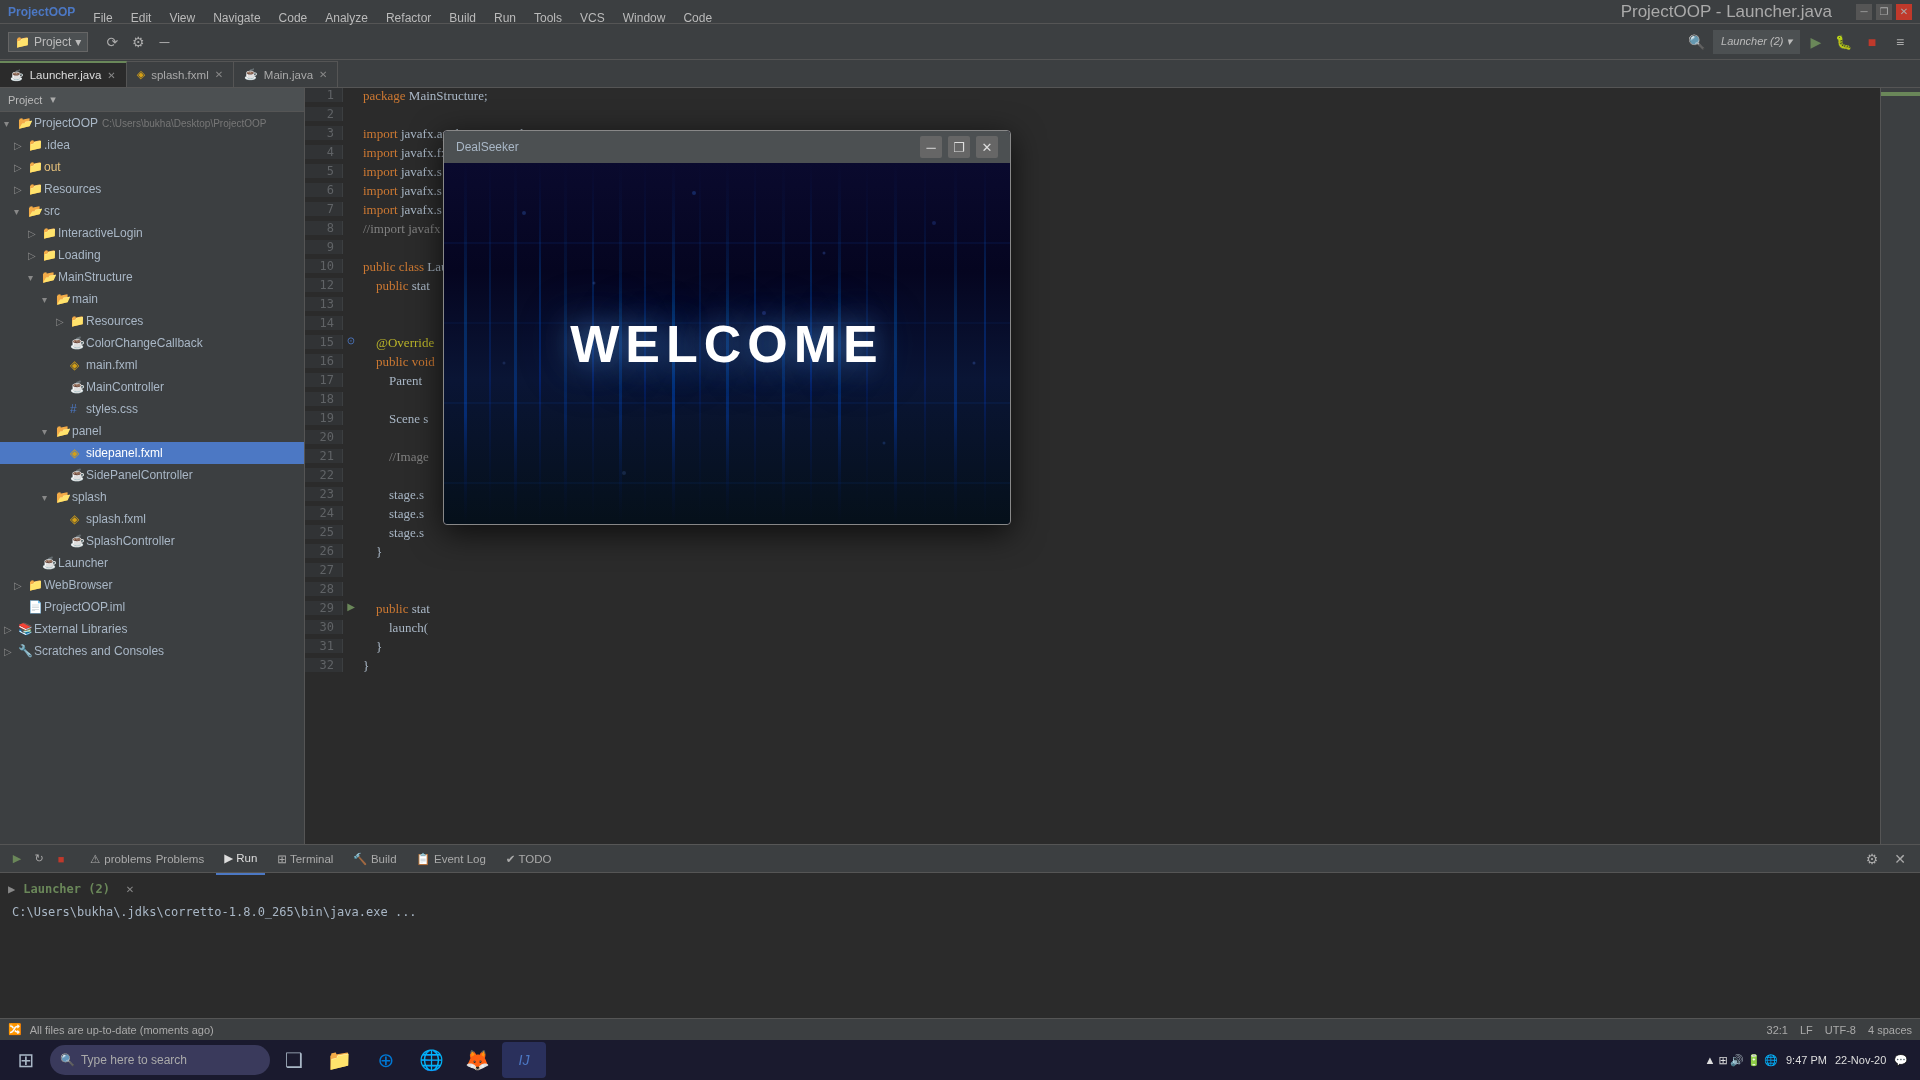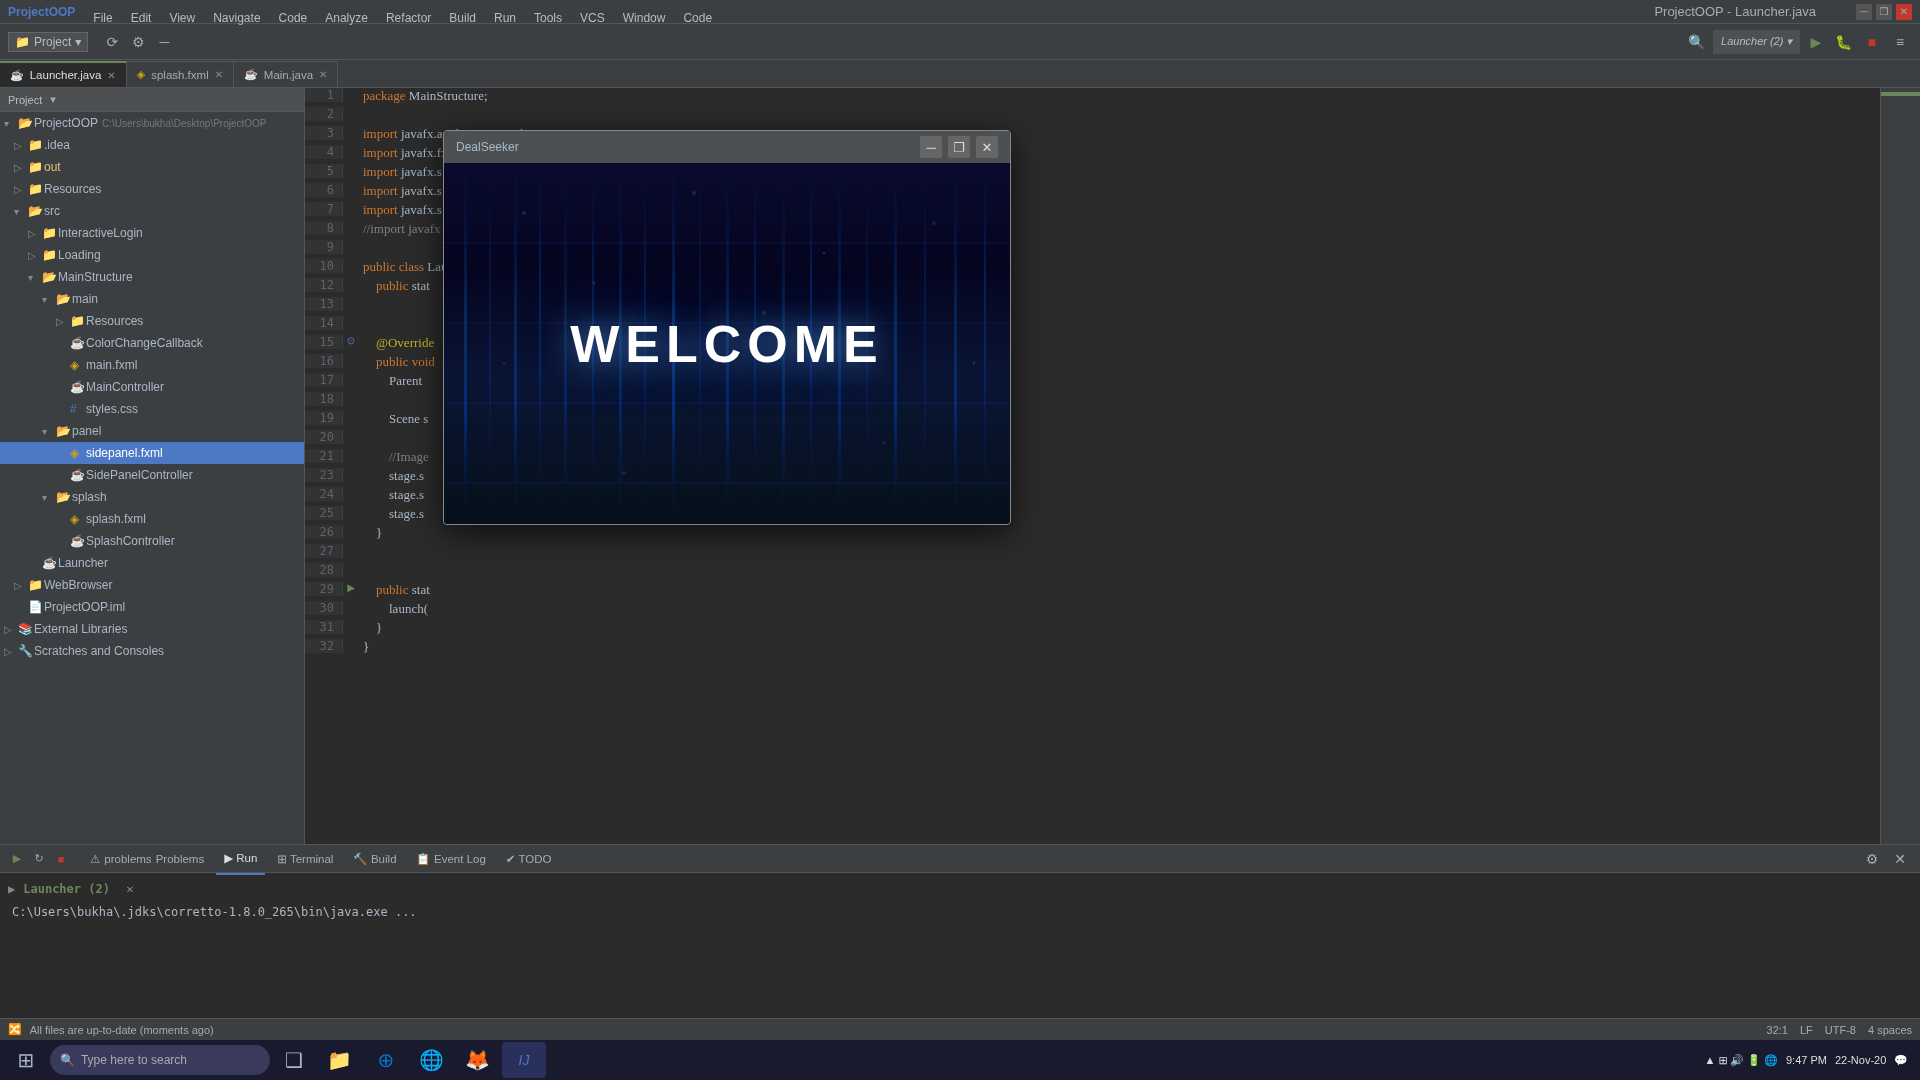--- a/index.html
+++ b/index.html
@@ -397,21 +397,21 @@
   <span class="menu-item">Code</span>
   <span class="menu-item">Analyze</span>
   <span class="menu-item">Refactor</span>
   <span class="menu-item">Build</span>
   <span class="menu-item">Run</span>
   <span class="menu-item">Tools</span>
   <span class="menu-item">VCS</span>
   <span class="menu-item">Window</span>
   <span class="menu-item">Code</span>
   <div id="title-bar-right">
-    <span style="font-size:13px;color:#aaa;margin-right:36px;">ProjectOOP - Launcher.java</span>
+    <span style="font-size:17px;color:#aaa;margin-right:20px;">ProjectOOP - Launcher.java</span>
     <button class="title-btn">─</button>
     <button class="title-btn">❐</button>
     <button class="title-btn" style="background:#c0392b;">✕</button>
   </div>
 </div>
 
 <div id="toolbar">
   <div id="project-selector">
     <span>📁</span>
     <span>Project</span>
@@ -680,20 +680,25 @@
       </div>
       <div class="code-line">
         <span class="line-num">20</span>
         <span class="line-arrow"></span>
         <span class="line-content"></span>
       </div>
       <div class="code-line">
         <span class="line-num">21</span>
         <span class="line-arrow"></span>
         <span class="line-content">        <span class="comment">//Image</span></span>
+      </div>
+      <div class="code-line">
+        <span class="line-num">22</span>
+        <span class="line-arrow"></span>
+        <span class="line-content"></span>
       </div>
       <div class="code-line">
         <span class="line-num">23</span>
         <span class="line-arrow"></span>
         <span class="line-content">        stage.s</span>
       </div>
       <div class="code-line">
         <span class="line-num">24</span>
         <span class="line-arrow"></span>
         <span class="line-content">        stage.s</span>

